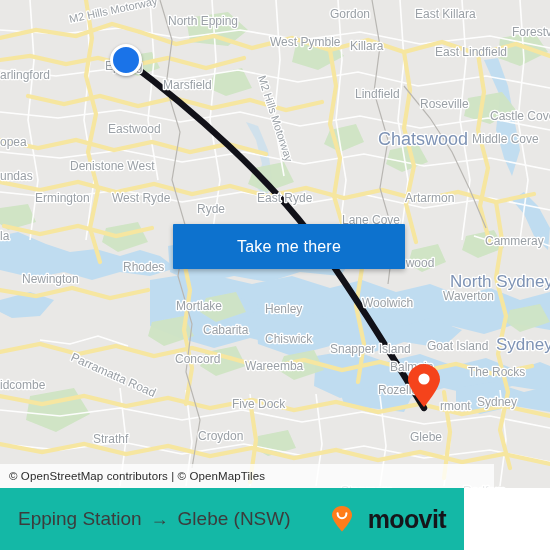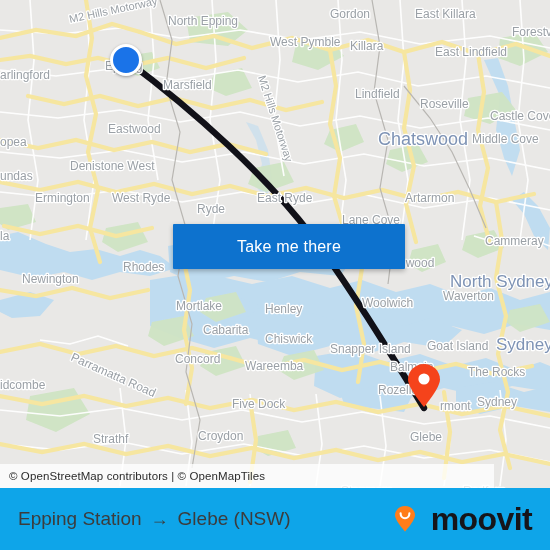--- a/index.html
+++ b/index.html
@@ -42,32 +42,32 @@
     background:#0D72CE;border-radius:1px;border:none;
     color:#ffffff;font-size:16px;letter-spacing:.2px;
     font-family:"Liberation Sans","DejaVu Sans",sans-serif;
     box-shadow:0 2px 5px rgba(0,0,0,.28);
     cursor:pointer;z-index:30;
     display:flex;align-items:center;justify-content:center;
   }
 
   
   .footer{
-    position:absolute;left:0;top:488px;width:550px;height:62px;
-    background:#0ea5e9;display:flex;align-items:center;
+    position:absolute;left:0;top:488px;width:464px;height:62px;
+    background:#14b8a6;display:flex;align-items:center;
     justify-content:space-between;padding:0 18px;box-sizing:border-box;
   }
   .route-label{
     display:flex;align-items:center;gap:9px;
     font-size:19px;color:#3c3c3c;white-space:nowrap;
   }
   .route-arrow{font-size:18px;color:#3c3c3c;line-height:1;}
   .brand{display:flex;align-items:center;gap:1px;}
   .brand-word{
-    font-size:32px;font-weight:bold;color:#16151a;letter-spacing:-.6px;
+    font-size:25px;font-weight:bold;color:#16151a;letter-spacing:-.6px;
     font-family:"Liberation Sans","DejaVu Sans",sans-serif;
     margin-left:14px;
   }
 
   
   text{font-family:"Liberation Sans","DejaVu Sans",sans-serif;}
 </style>
 </head>
 <body>
 

